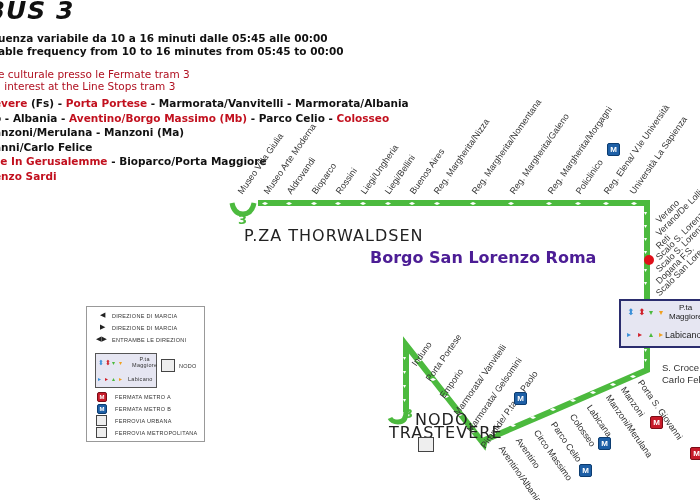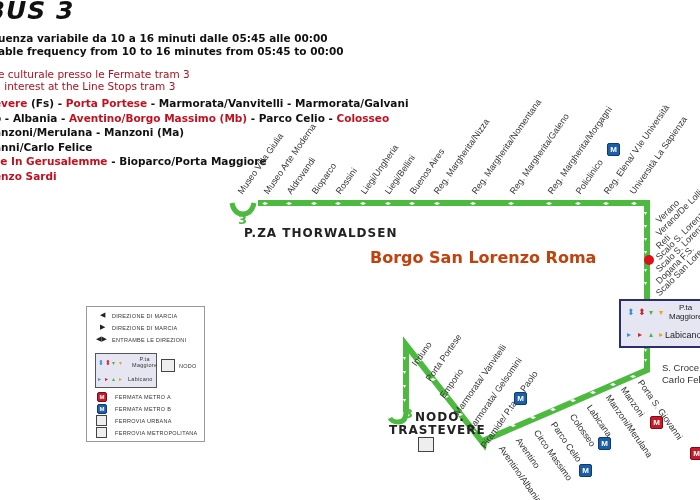--- a/index.html
+++ b/index.html
@@ -5,23 +5,23 @@
   html, body { margin:0; padding:0; }
   body { width:700px; height:500px; overflow:hidden; background:#ffffff; position:relative; font-family:"DejaVu Sans", sans-serif; }
   .title { position:absolute; left:-14px; top:-4px; font-size:25px; font-weight:bold; font-style:italic; color:#111; letter-spacing:1px; }
   .freq { position:absolute; left:-2px; font-size:10.5px; font-weight:bold; color:#111; white-space:nowrap; }
   .poi { position:absolute; left:-2px; font-size:10.5px; color:#b01020; white-space:nowrap; }
   .stops { position:absolute; left:-6px; top:96px; font-size:10.5px; font-weight:bold; color:#111; line-height:14.5px; white-space:nowrap; }
   .stops .red { color:#c2101e; }
   .map-label { position:absolute; font-family:"Liberation Sans", sans-serif; font-size:9px; color:#333; white-space:nowrap; transform-origin:0 100%; transform:rotate(-55deg); }
   .vlabel { position:absolute; font-family:"Liberation Sans", sans-serif; font-size:9px; color:#333; white-space:nowrap; transform-origin:0 100%; transform:rotate(-45deg); }
   .dlabel { position:absolute; font-family:"Liberation Sans", sans-serif; font-size:9px; color:#333; white-space:nowrap; transform-origin:0 0; transform:rotate(55deg); }
-  .terminal { position:absolute; font-weight:bold; font-size:12px; color:#222; letter-spacing:1px; font-family:"DejaVu Sans", sans-serif; }
+  .terminal { position:absolute; font-weight:normal; font-size:16px; color:#222; letter-spacing:1px; font-family:"DejaVu Sans", sans-serif; }
   .route-num { position:absolute; font-size:13px; font-weight:bold; color:#4cba3e; }
-  .highlight { position:absolute; left:370px; top:248px; font-size:16px; font-weight:bold; color:#c2410c; font-family:"DejaVu Sans", sans-serif; }
+  .highlight { position:absolute; left:370px; top:248px; font-size:16px; font-weight:bold; color:#4c1d95; font-family:"DejaVu Sans", sans-serif; }
   .metro { position:absolute; width:11px; height:11px; border:1px solid; border-radius:2px; font-size:8px; font-weight:bold; line-height:11px; text-align:center; color:#fff; font-family:"Liberation Sans", sans-serif; }
   .metro.b { background:#1d5fa6; border-color:#0c3c70; }
   .metro.a { background:#c71b2a; border-color:#7a0c16; }
   .node-box { position:absolute; left:619px; top:299px; width:90px; height:45px; background:#e6e6f2; border:2px solid #2b2d6e; }
   .node-box .t1 { position:absolute; left:48px; top:2px; font-size:8px; color:#222; line-height:9px; text-align:center; font-family:"Liberation Sans", sans-serif; }
   .node-box .t2 { position:absolute; left:44px; top:29px; font-size:9px; color:#222; font-family:"Liberation Sans", sans-serif; }
   .legend { position:absolute; left:86px; top:306px; width:117px; height:134px; border:1px solid #999; background:#fff; font-family:"Liberation Sans", sans-serif; }
   .legend .row { position:absolute; font-size:5.5px; color:#333; white-space:nowrap; letter-spacing:0.3px; }
   .legend .arrow { position:absolute; font-size:7px; color:#222; }
   .legend .mini-node { position:absolute; left:8px; top:46px; width:60px; height:33px; background:#e6e6f2; border:1px solid #555; }
@@ -31,21 +31,21 @@
 </head>
 <body>
 
 <div class="title">BUS 3</div>
 <div class="freq" style="top:32px;">uenza variabile da 10 a 16 minuti dalle 05:45 alle 00:00</div>
 <div class="freq" style="top:45px;">able frequency from 10 to 16 minutes from 05:45 to 00:00</div>
 <div class="poi" style="top:68px;">e culturale presso le Fermate tram 3</div>
 <div class="poi" style="top:80px;">l interest at the Line Stops tram 3</div>
 
 <div class="stops" id="stop-list">
-    <div><span class="red">evere</span><span> (Fs) - </span><span class="red">Porta Portese</span><span> - Marmorata/Vanvitelli - Marmorata/Galvani</span></div>
+    <div><span class="red">evere</span><span> (Fs) - </span><span class="red">Porta Portese</span><span> - Marmorata/Vanvitelli - Marmorata/Albania</span></div>
     <div><span>o - Albania - </span><span class="red">Aventino/Borgo Massimo (Mb)</span><span> - Parco Celio - </span><span class="red">Colosseo</span></div>
     <div><span>anzoni/Merulana - Manzoni (Ma)</span></div>
     <div><span>anni/Carlo Felice</span></div>
     <div><span class="red">ce In Gerusalemme</span><span> - Bioparco/Porta Maggiore</span></div>
     <div><span class="red">enzo Sardi</span></div>
   </div>
 
 <svg width="700" height="500" style="position:absolute;left:0;top:0;" xmlns="http://www.w3.org/2000/svg">
   <g fill="none" stroke="#4cba3e" stroke-width="6" stroke-linejoin="miter">
 

